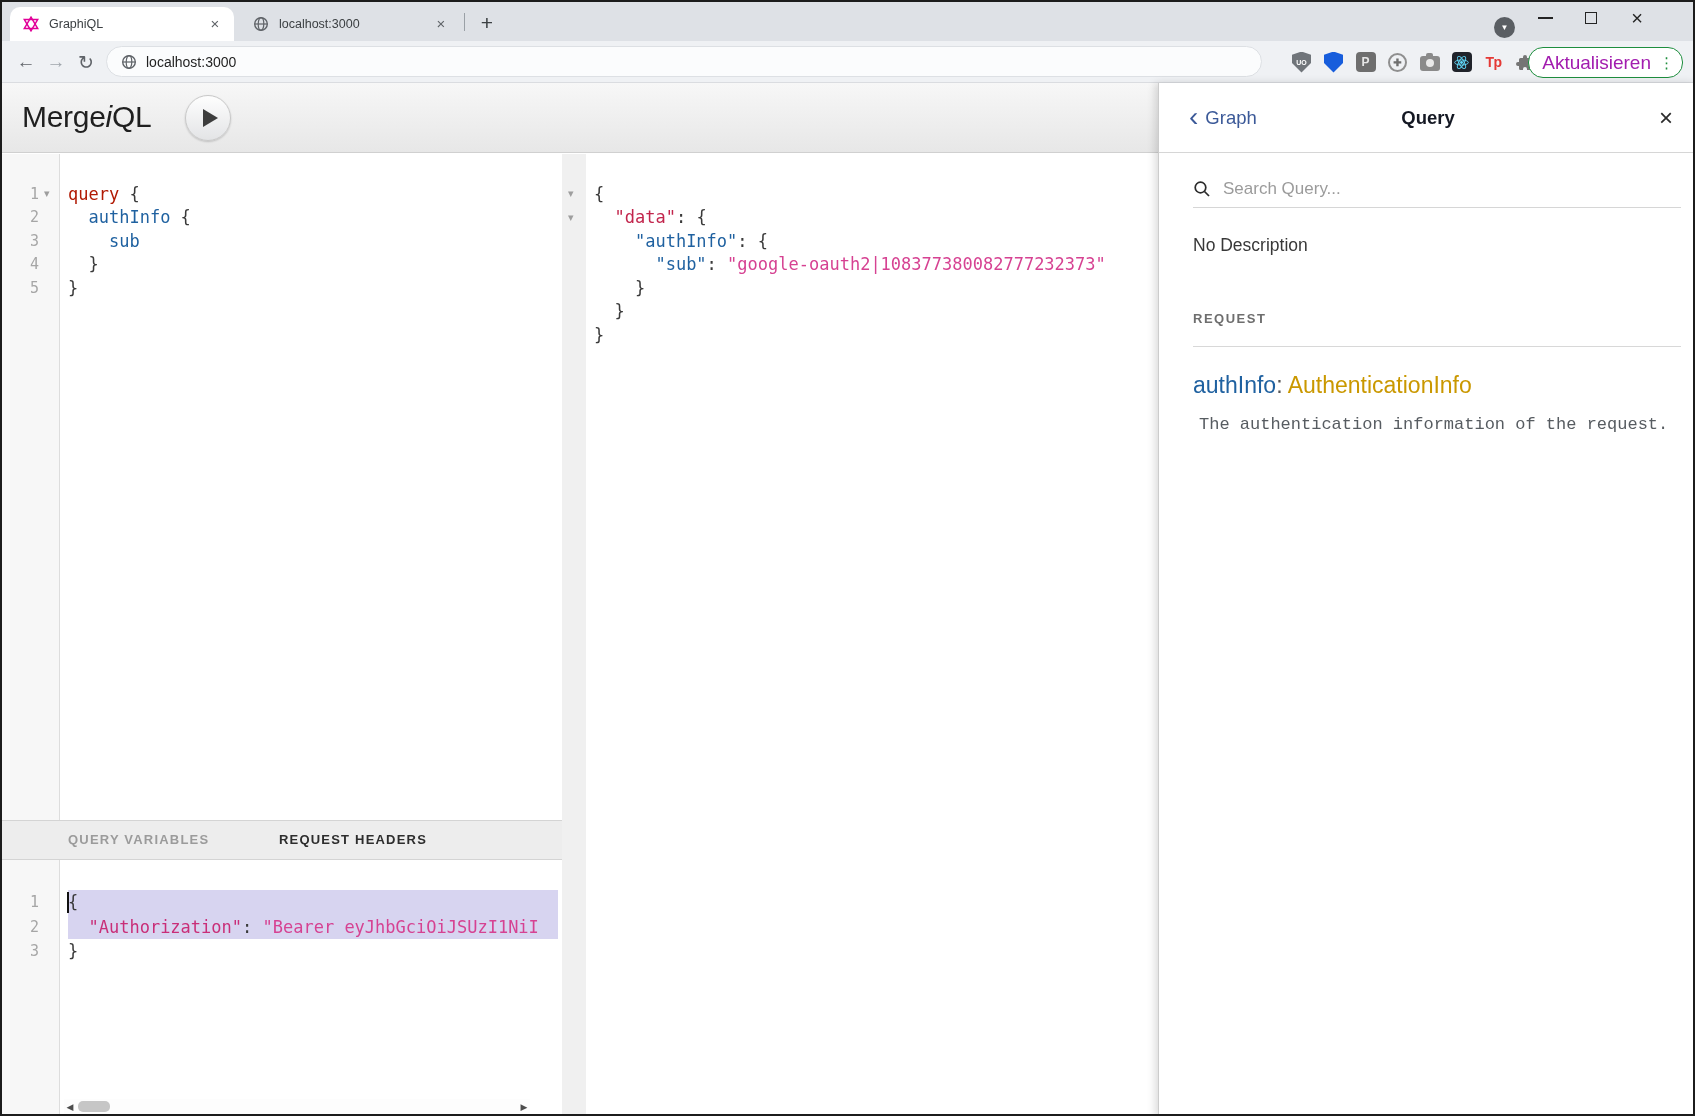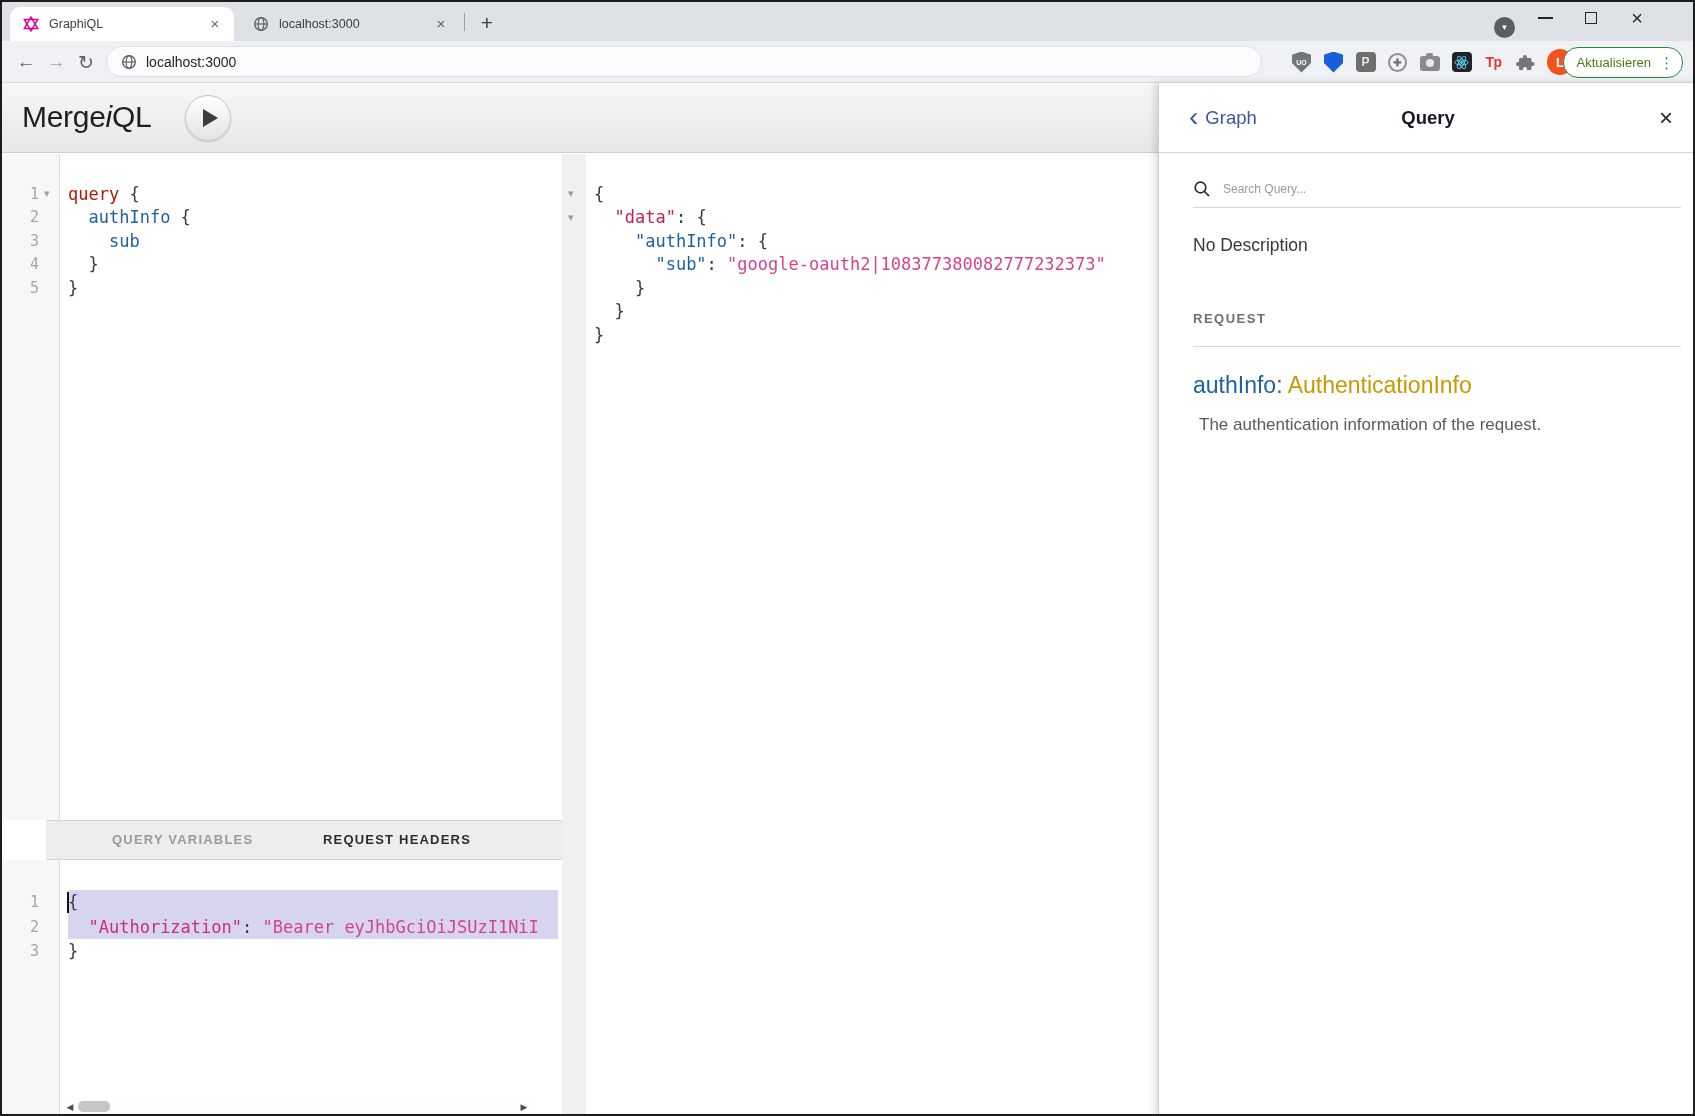--- a/index.html
+++ b/index.html
@@ -33,21 +33,21 @@
   .sh-grey{background:#70757a;} .sh-blue{background:#175ddc;}
   .sq{width:20px;height:20px;border-radius:4px;display:flex;align-items:center;justify-content:center;color:#e6e6e6;font-size:12px;font-weight:bold;}
   .sq-grey{background:#6e6e6e;} .sq-dark{background:#20232a;}
   .crossc{width:19px;height:19px;border-radius:50%;border:2px solid #8f8f8f;box-sizing:border-box;color:#6f6f6f;font-size:10px;font-weight:bold;display:flex;align-items:center;justify-content:center;}
   .cam{position:relative;width:20px;height:15px;background:#8a8a8a;border-radius:3px;margin-top:3px;}
   .cam:before{content:"";position:absolute;left:6px;top:-3px;width:7px;height:4px;background:#8a8a8a;border-radius:2px 2px 0 0;}
   .cam:after{content:"";position:absolute;left:6px;top:3px;width:8px;height:8px;border-radius:50%;background:#e9e9e9;}
   .tp{font-size:14px;font-weight:bold;color:#e53935;letter-spacing:-0.5px;}
   .avatar{width:26px;height:26px;border-radius:50%;background:#f4511e;color:#fff;font-size:13px;font-weight:bold;display:flex;align-items:center;justify-content:center;}
   .updpill{position:absolute;right:10px;top:6px;height:29px;border:1px solid #1e8e3e;border-radius:15px;background:#fff;display:flex;align-items:center;padding:0 8px 0 13px;gap:8px;}
-  .updpill .txt{font-size:13px;color:#4d7c0f;}
+  .updpill .txt{font-size:19px;color:#a21caf;}
   .updpill .kebab{font-size:15px;color:#1e8e3e;}
 
   
   .graphiql{position:absolute;left:0;top:81px;width:100%;height:1035px;background:#fff;}
   .topbar{position:absolute;left:0;top:0;width:1156px;height:70px;background:linear-gradient(#f7f7f7,#e7e7e7);border-bottom:1px solid #d0d0d0;box-sizing:border-box;}
   .gql-logo{position:absolute;left:20px;top:0;height:70px;line-height:68px;font-size:30px;color:#1f1f1f;letter-spacing:-0.3px;}
   .gql-logo em{font-style:italic;}
   .execbtn{position:absolute;left:183px;top:12px;width:46px;height:46px;border-radius:50%;background:linear-gradient(#fefefe,#e3e4e6);border:1px solid #c8c8c8;box-shadow:0 1px 2px rgba(0,0,0,.18);box-sizing:border-box;display:flex;align-items:center;justify-content:center;}
   .playtri{width:0;height:0;border-left:15px solid #3d3d3d;border-top:9.5px solid transparent;border-bottom:9.5px solid transparent;margin-left:5px;}
   .tbrow{position:absolute;left:260px;top:15px;display:flex;gap:15px;}
@@ -71,49 +71,49 @@
   .cm-row{position:absolute;right:4px;display:flex;align-items:center;white-space:pre;}
   .ed-query .cm-row,.ed-headers .cm-row{left:66px;}
   .ed-result .cm-row{left:32px;}
   .cm-row.sel{background:#d7d4f0;}
   .cm-cursor{position:absolute;left:-1px;top:2px;bottom:2px;width:1.5px;background:#111;}
   .cm-tok-kw{color:#b11a04;} .cm-tok-prop{color:#1f61a0;} .cm-tok-punc{color:#3a3a3a;}
   .cm-tok-keyr{color:#c2254c;} .cm-tok-keyb{color:#1f61a0;} .cm-tok-str{color:#d64292;}
   .cm-tok-hkey{color:#c92e78;} .cm-tok-plain{color:#333;}
 
   
-  .vtbar{position:absolute;left:0;top:666px;width:560px;height:40px;background:#ededed;border-top:1px solid #d4d4d4;border-bottom:1px solid #d4d4d4;box-sizing:border-box;margin-left:44px;}
+  .vtbar{position:absolute;left:0;top:666px;width:560px;height:40px;background:#ededed;border-top:1px solid #d4d4d4;border-bottom:1px solid #d4d4d4;box-sizing:border-box;}
   .vt{position:absolute;top:0;height:38px;line-height:38px;font-size:13px;font-weight:bold;letter-spacing:1.2px;}
   .vt-vars{left:66px;color:#9b9b9b;}
   .vt-headers{left:277px;color:#2d2d2d;}
 
   
   .hscroll{position:absolute;left:62px;bottom:4px;width:466px;height:15px;background:#fdfdfd;display:flex;align-items:center;}
   .sarrow{width:12px;font-size:9px;color:#4d4d4d;text-align:center;font-family:"DejaVu Sans",sans-serif;}
   .strack{position:relative;flex:1;height:100%;}
   .sthumb{position:absolute;left:2px;top:2px;width:32px;height:11px;background:#c6c6c6;border-radius:5px;}
 
   
   .docpanel{position:absolute;left:1156px;top:0;width:539px;height:1035px;background:#fff;border-left:1px solid #ccc;box-shadow:-3px 0 8px rgba(0,0,0,.14);box-sizing:border-box;}
   .doc-header{position:absolute;left:0;top:0;width:100%;height:70px;border-bottom:1px solid #d6d6d6;box-sizing:border-box;}
   .doc-back{position:absolute;left:30px;top:0;height:70px;display:flex;align-items:center;gap:7px;color:#3b5998;font-size:18.5px;}
   .doc-back .chev{font-size:28px;line-height:1;margin-top:-3px;}
   .doc-title{position:absolute;left:0;top:0;width:100%;height:70px;line-height:70px;text-align:center;font-size:18.5px;font-weight:bold;color:#141823;}
   .doc-close{position:absolute;right:24px;top:0;height:70px;display:flex;align-items:center;font-size:24px;font-weight:300;color:#2b2b2b;}
   .doc-search{position:absolute;left:34px;top:88px;right:16px;height:36px;display:flex;align-items:center;gap:10px;border-bottom:1px solid #d6d6d6;}
-  .doc-search input{border:none;outline:none;flex:1;font-size:12px;font-family:"Liberation Sans",sans-serif;color:#333;background:transparent;}
+  .doc-search input{border:none;outline:none;flex:1;font-size:17px;font-family:"Liberation Sans",sans-serif;color:#333;background:transparent;}
   .doc-search input::placeholder{color:#9b9b9b;}
   .doc-nodesc{position:absolute;left:34px;top:152px;font-size:17.5px;color:#383838;text-align:center;}
   .doc-fields{position:absolute;left:34px;top:228px;font-size:13px;font-weight:bold;letter-spacing:1.5px;color:#6e6e6e;}
   .doc-hr{position:absolute;left:34px;right:16px;top:263px;height:1px;background:#d8d8d8;}
   .doc-fieldline{position:absolute;left:34px;top:289px;font-size:23px;}
   .doc-fieldline .fname{color:#1f61a0;}
   .doc-fieldline .fsep{color:#555;}
   .doc-fieldline .ftype{color:#ca9800;}
-  .doc-desc{position:absolute;left:40px;top:332px;font-size:17px;color:#575c61;}
+  .doc-desc{position:absolute;left:40px;top:332px;font-size:17px;color:#575c61;font-family:Liberation Mono, monospace;}
 
   svg{display:block;}
 </style>
 </head>
 <body>
 
 <div class="window">
 
   <div class="tabstrip">
     <div class="tab active">

